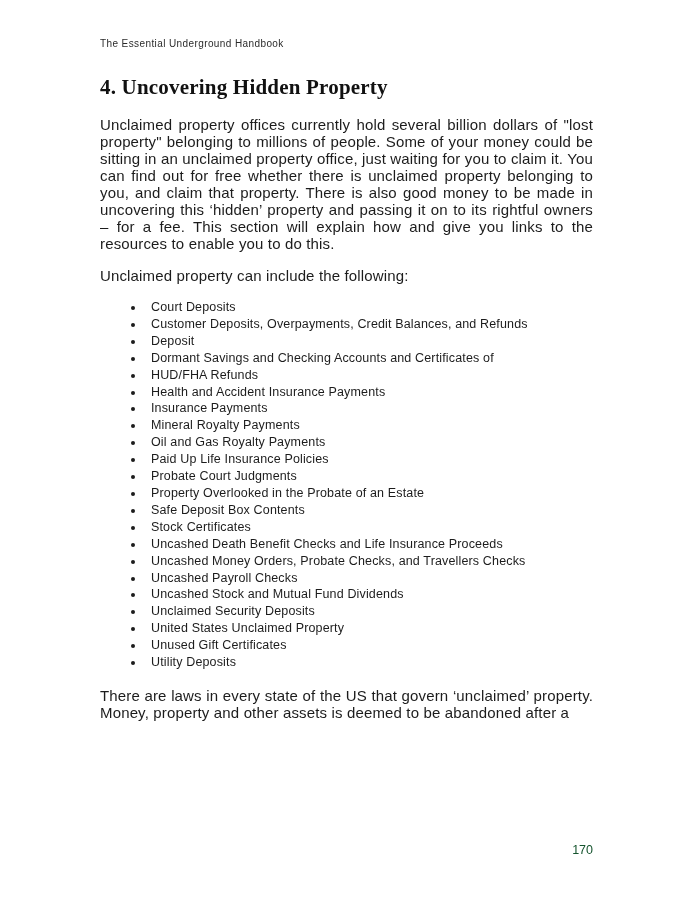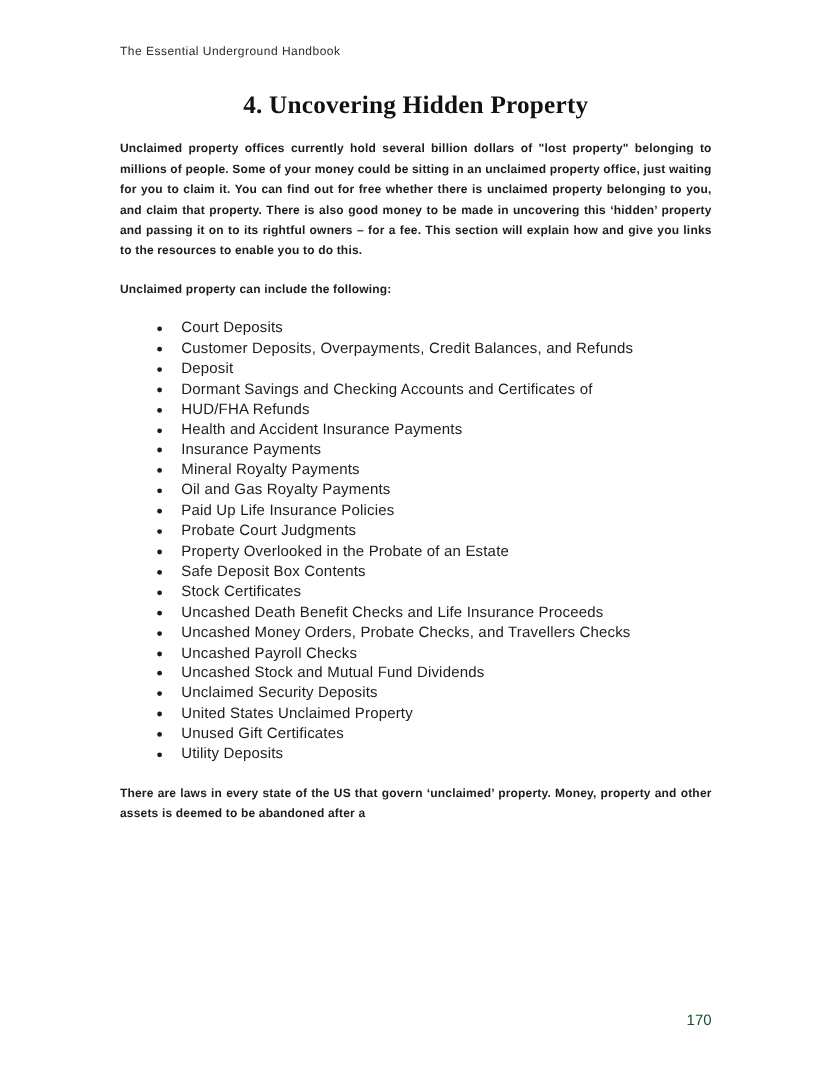--- a/index.html
+++ b/index.html
@@ -24,29 +24,27 @@
     letter-spacing: 0.4px;
     color: #2b2b2b;
   }
   .chapter-title {
     font-family: "Liberation Serif", "DejaVu Serif", serif;
     font-weight: bold;
     font-size: 21px;
     letter-spacing: 0.2px;
     color: #111111;
     margin: 26px 0 0 0;
-    text-align: center;
   }
   .body-text {
-    font-size: 10px;
+    font-size: 15px;
     line-height: 17px;
     letter-spacing: 0.15px;
     text-align: justify;
     margin: 16px 0 0 0;
-    font-weight: bold;
   }
   .section-heading {
     font-size: 12.5px;
     font-weight: bold;
     letter-spacing: 0.15px;
     color: #141414;
     margin: 26px 0 0 0;
   }
   .section-heading.spaced {
     margin-top: 42px;

